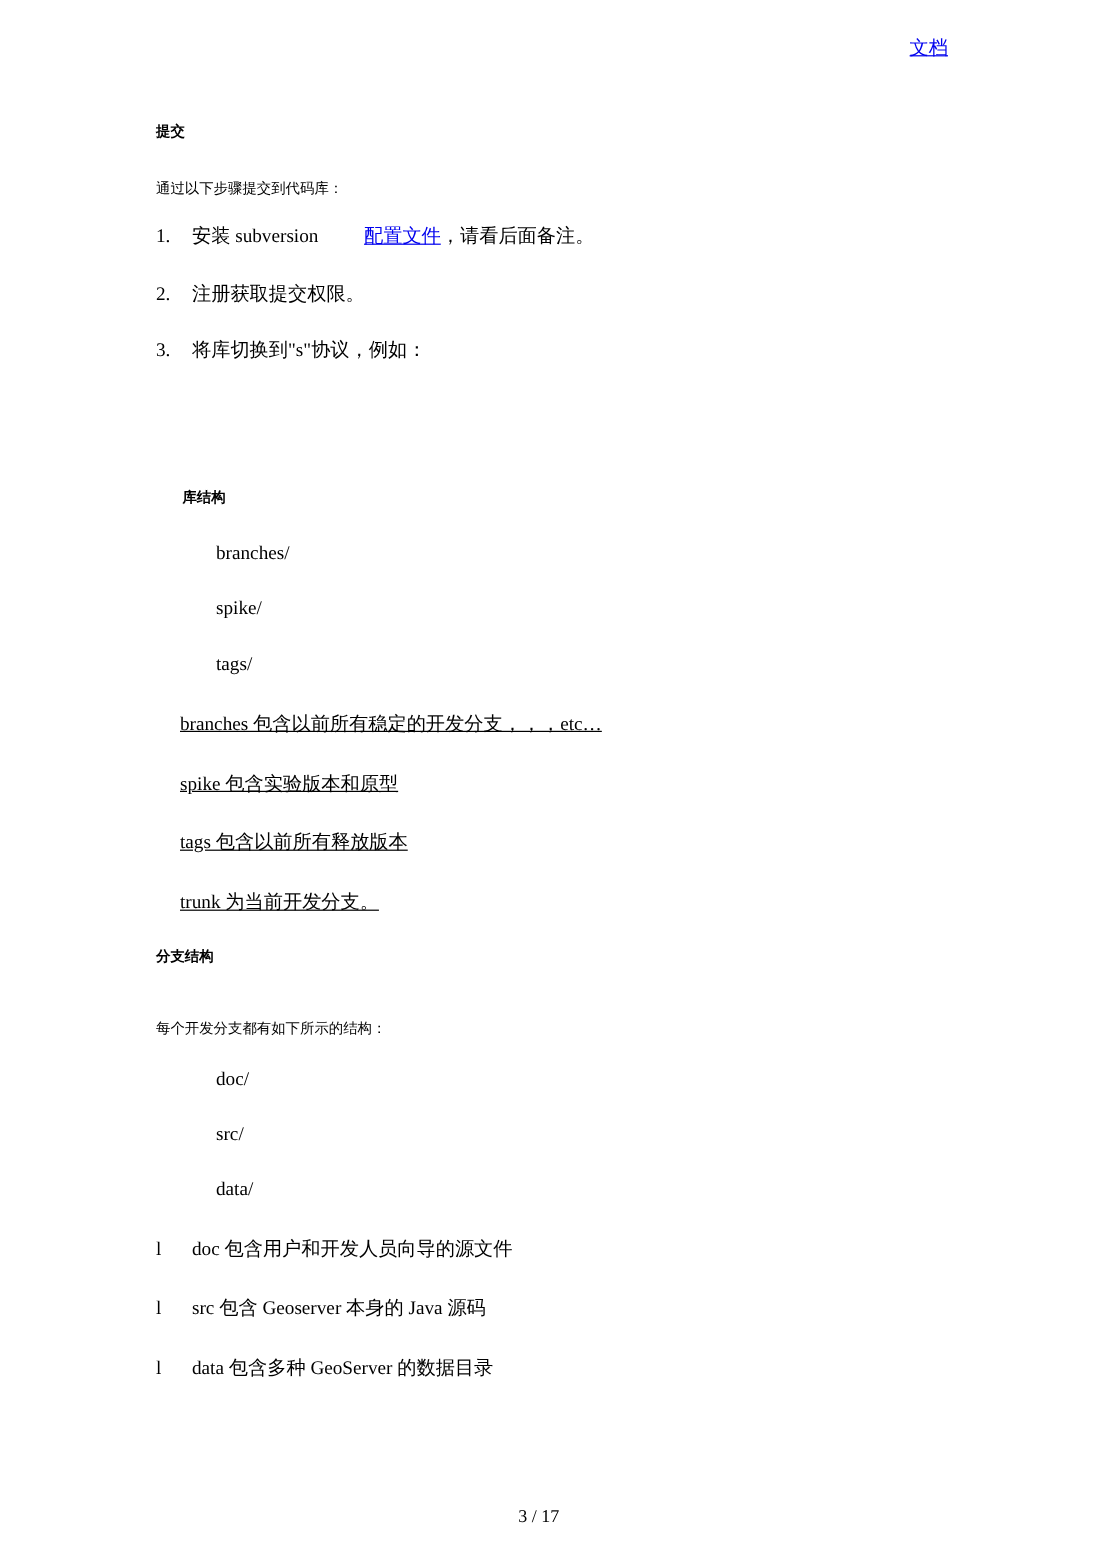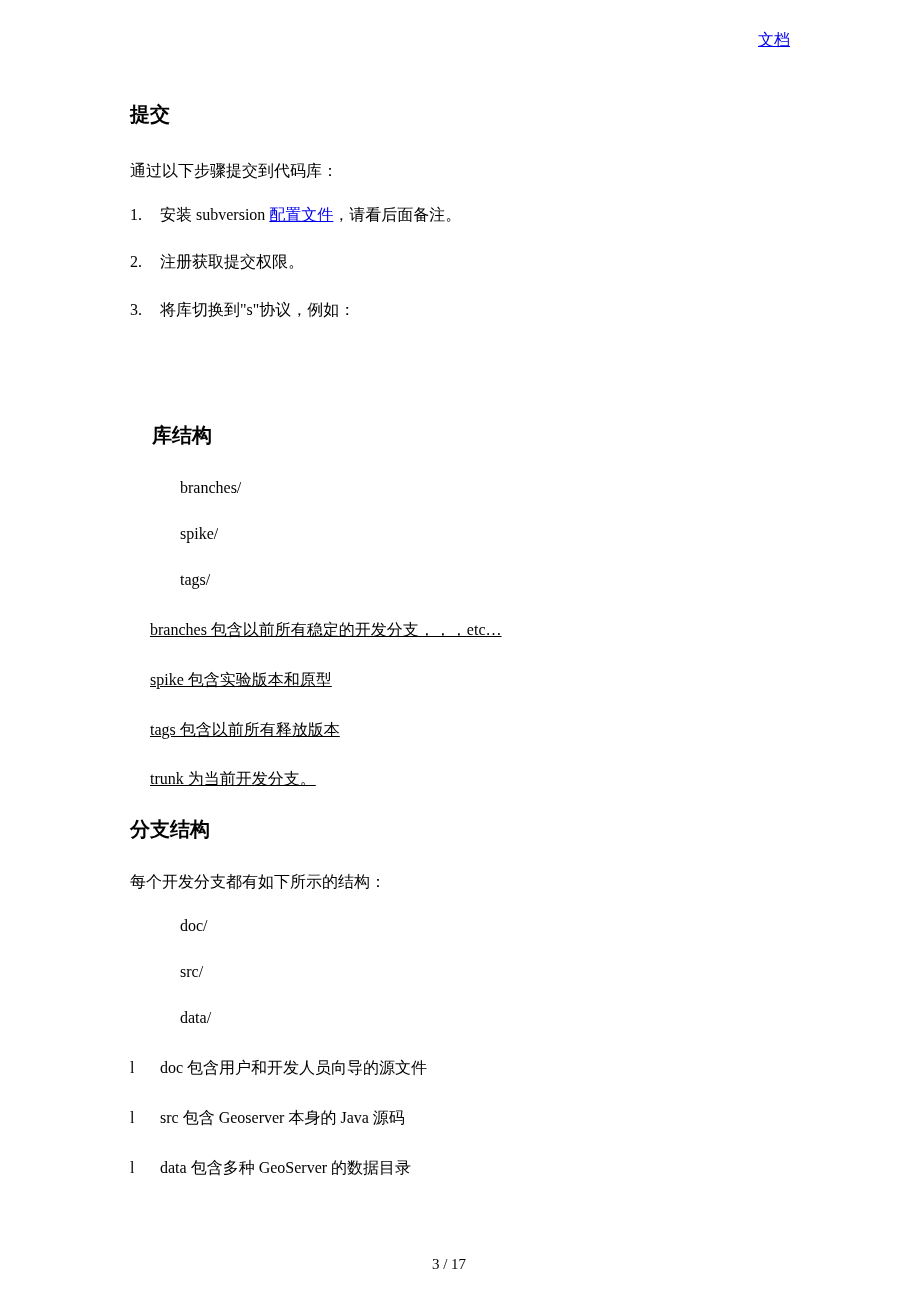--- a/index.html
+++ b/index.html
@@ -24,30 +24,30 @@
     text-align: right;
     margin-bottom: 50px;
   }
   .header-link a {
     color: #0000EE;
     text-decoration: underline;
     font-size: 16px;
   }
   h2.section {
     font-weight: bold;
-    font-size: 20px;
+    font-size: 12px;
     margin-top: 0;
     margin-bottom: 30px;
   }
   h2.section.mt60 {
     margin-top: 70px;
     margin-left: 22px;
   }
   p.para {
-    font-size: 16px;
+    font-size: 12px;
     line-height: 1.6;
     margin: 0 0 18px 0;
   }
   ol.steps {
     list-style: none;
     padding: 0;
     margin: 0 0 20px 0;
   }
   ol.steps li {
     font-size: 16px;
@@ -58,20 +58,21 @@
   }
   ol.steps li .num {
     position: absolute;
     left: 0;
     top: 0;
     width: 28px;
   }
   a.inline-link {
     color: #0000EE;
     text-decoration: underline;
+    margin-left: 34px;
   }
   .tree {
     margin: 23px 0 20px 0;
   }
   .tree-item {
     font-size: 16px;
     padding-left: 50px;
     margin-bottom: 28px;
   }
   .desc-list {
@@ -146,21 +147,21 @@
     <div class="tree-item">tags/</div>
   </div>
 
   <div class="desc-list">
     <div class="desc-item">branches 包含以前所有稳定的开发分支，，，etc…</div>
     <div class="desc-item">spike 包含实验版本和原型</div>
     <div class="desc-item">tags 包含以前所有释放版本</div>
     <div class="desc-item">trunk 为当前开发分支。</div>
   </div>
 
-  <h2 class="section" style="margin-top:10px; margin-bottom:26px;">分支结构</h2>
+  <h2 class="section" style="margin-top:10px; margin-bottom:42px;">分支结构</h2>
   <p class="para">每个开发分支都有如下所示的结构：</p>
 
   <div class="tree">
     <div class="tree-item">doc/</div>
     <div class="tree-item">src/</div>
     <div class="tree-item">data/</div>
   </div>
 
   <ul class="bullets">
     <li>

